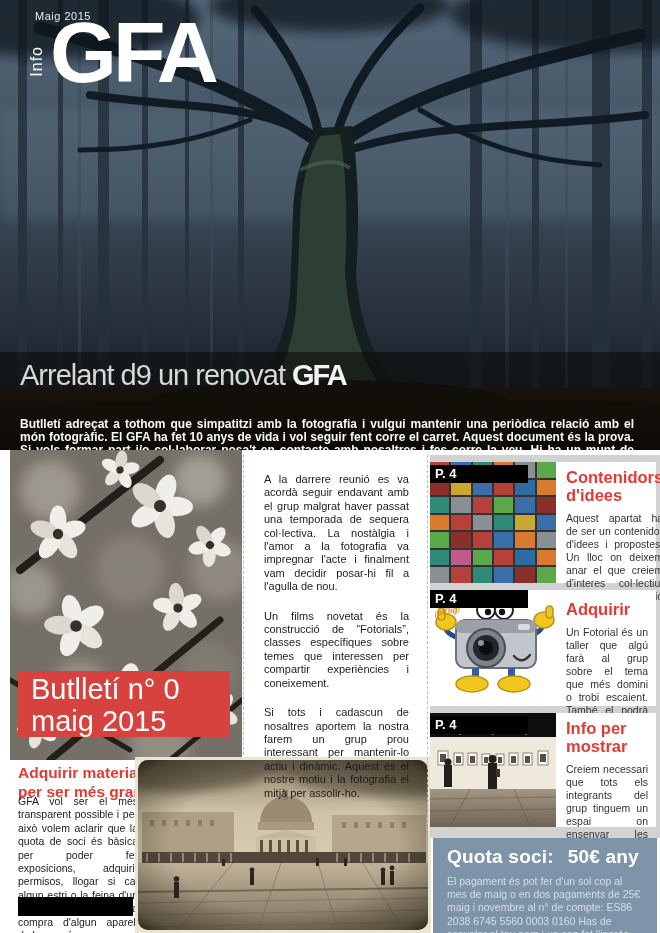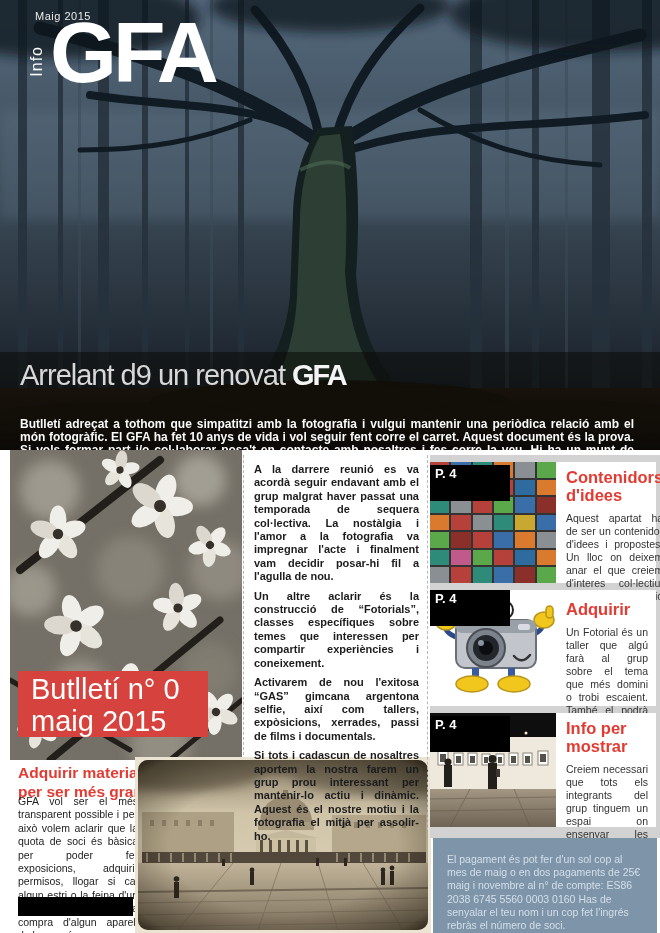--- a/index.html
+++ b/index.html
@@ -17,48 +17,48 @@
                letter-spacing:-4px; line-height:96px; }
   .hero-band { position:absolute; left:0; top:352px; width:660px; height:96px;
                background:rgba(12,12,8,.58); padding:0 20px; }
   .hero-title { color:#d8d8d8; font-size:29px; line-height:46px; font-weight:400; letter-spacing:-1px; white-space:nowrap; }
   .hero-title b { color:#f4f4f4; font-weight:bold; letter-spacing:-2px; }
   .hero-intro { margin-top:20px; width:614px; color:#fafafa; font-size:12px; font-weight:bold;
                 line-height:13px; text-align:justify; }
 
   
   .flower { position:absolute; left:10px; top:450px; width:232px; height:310px; overflow:hidden; }
-  .banner { position:absolute; left:18px; top:671px; width:190px; height:66px; background:#d6433e;
+  .banner { position:absolute; left:18px; top:671px; width:212px; height:66px; background:#d6433e;
             color:#fff; padding:2px 0 0 13px; }
   .banner div { font-size:29px; line-height:32px; font-weight:400; letter-spacing:0; }
   .left-title { position:absolute; left:18px; top:763px; color:#e23b32; font-size:15.5px; font-weight:bold; line-height:19px; }
   .left-body  { position:absolute; left:18px; top:795px; width:120px; color:#222; font-size:10.5px;
                 line-height:13.4px; text-align:justify; }
   .black-bar  { position:absolute; left:18px; top:897px; width:115px; height:19px; background:#000; }
 
   
   .naples { position:absolute; left:135px; top:757px; width:296px; height:176px; background:#ece4d2; padding:3px; }
   .naples-inner { width:100%; height:100%; border-radius:10px; overflow:hidden; }
 
   
   .col-sep1 { position:absolute; left:243px; top:455px; height:300px; border-left:1px dashed #b9b9b9; }
   .col-sep2 { position:absolute; left:427px; top:455px; height:375px; border-left:1px dashed #b9b9b9; }
   .article { position:absolute; left:248px; top:457px; width:177px; color:#1c1c1e; font-size:11px;
              line-height:13.4px; text-align:justify; }
-  .article p { margin:6px;font-weight:bold; }
+  .article p { margin:16px; }
 
   
   .sidebar-bg { position:absolute; left:430px; top:455px; width:230px; height:383px; background:#d2d2d2; }
   .sb-item { position:absolute; left:430px; width:226px; background:#fff; display:flex; }
   .sb-item1 { top:462px; height:121px; }
   .sb-item2 { top:590px; height:116px; }
   .sb-item3 { top:713px; height:114px; }
   .sb-img { position:relative; width:126px; flex:0 0 126px; overflow:hidden; }
-  .pbadge { position:absolute; left:0; top:3px; width:80px; background:#000; color:#fff;
-            font-size:13px; font-weight:bold; padding:1px 0 20px 5px; z-index:3; }
+  .pbadge { position:absolute; left:0; top:3px; width:98px; background:#000; color:#fff;
+            font-size:13px; font-weight:bold; padding:1px 0 2px 5px; z-index:3; }
   .sb-text { flex:1; padding:6px 8px 0 10px; }
   .sb-title { color:#e23b32; font-size:16.5px; font-weight:bold; line-height:18px; margin-bottom:8px; }
   .sb-body  { color:#333; font-size:10.5px; line-height:13px; text-align:justify; }
   .cgrid { display:grid; grid-template-columns:repeat(6,1fr); grid-auto-rows:1fr; gap:2px;
            width:100%; height:100%; background:#333; }
   .cam-speech { position:absolute; left:4px; top:16px; color:#e8820c; font-size:8.5px; font-weight:bold;
                 font-style:italic; transform:rotate(-10deg); z-index:2; }
 
   
   .quota { position:absolute; left:433px; top:838px; width:224px; height:95px; background:#7e95a9;
@@ -320,22 +320,21 @@
         </g>
         <rect width="290" height="170" fill="url(#nvig)"></rect>
       </svg>
     </div>
   </div>
 
   <div class="col-sep1"></div>
   <div class="col-sep2"></div>
   <div class="article">
     <p>A la darrere reunió es va acordà seguir endavant amb el grup malgrat haver passat una temporada de sequera col·lectiva. La nostàlgia i l'amor a la fotografia va impregnar l'acte i finalment vam decidir posar-hi fil a l'agulla de nou.</p>
-    <p>Un altre aclarir és la construcció de “Fotorials”, classes específiques sobre temes que interessen per compartir experiències i coneixement.</p>
-    <p>Activarem de nou l'exitosa “GAS” gimcana argentona selfie, així com tallers, expòsicions, xerrades, passi de films i documentals.</p>
+    <p>Un films novetat és la construcció de “Fotorials”, classes específiques sobre temes que interessen per compartir experiències i coneixement.</p>
     <p>Si tots i cadascun de nosaltres aportem la nostra farem un grup prou interessant per mantenir-lo actiu i dinàmic. Aquest és el nostre motiu i la fotografia el mitjà per assolir-ho.</p>
   </div>
 
   <div class="sidebar-bg"></div>
 
   <div class="sb-item sb-item1">
     <div class="sb-img">
       <div class="pbadge">P. 4</div>
       <div class="cgrid">
           <div style="background: rgb(181, 65, 58);"></div>
@@ -493,16 +492,17 @@
         </g>
       </svg>
     </div>
     <div class="sb-text">
       <div class="sb-title">Info per mostrar</div>
       <div class="sb-body">Creiem necessari que tots els integrants del grup tinguem un espai on ensenyar les nostres fotografies. Una sala d'exposicions virtual a consultar i treure'n conclusions a debatre.</div>
     </div>
   </div>
 
   <div class="quota">
+    <div class="quota-title"><span>Quota soci:</span><span class="amt">50€ any</span></div>
     <div class="quota-body">El pagament és pot fer d'un sol cop al mes de maig o en dos pagaments de 25€ maig i novembre al n° de compte: ES86 2038 6745 5560 0003 0160 Has de senyalar el teu nom i un cop fet l'ingrés rebràs el número de soci.</div>
   </div>
 
 </div>
 
 </body></html>

